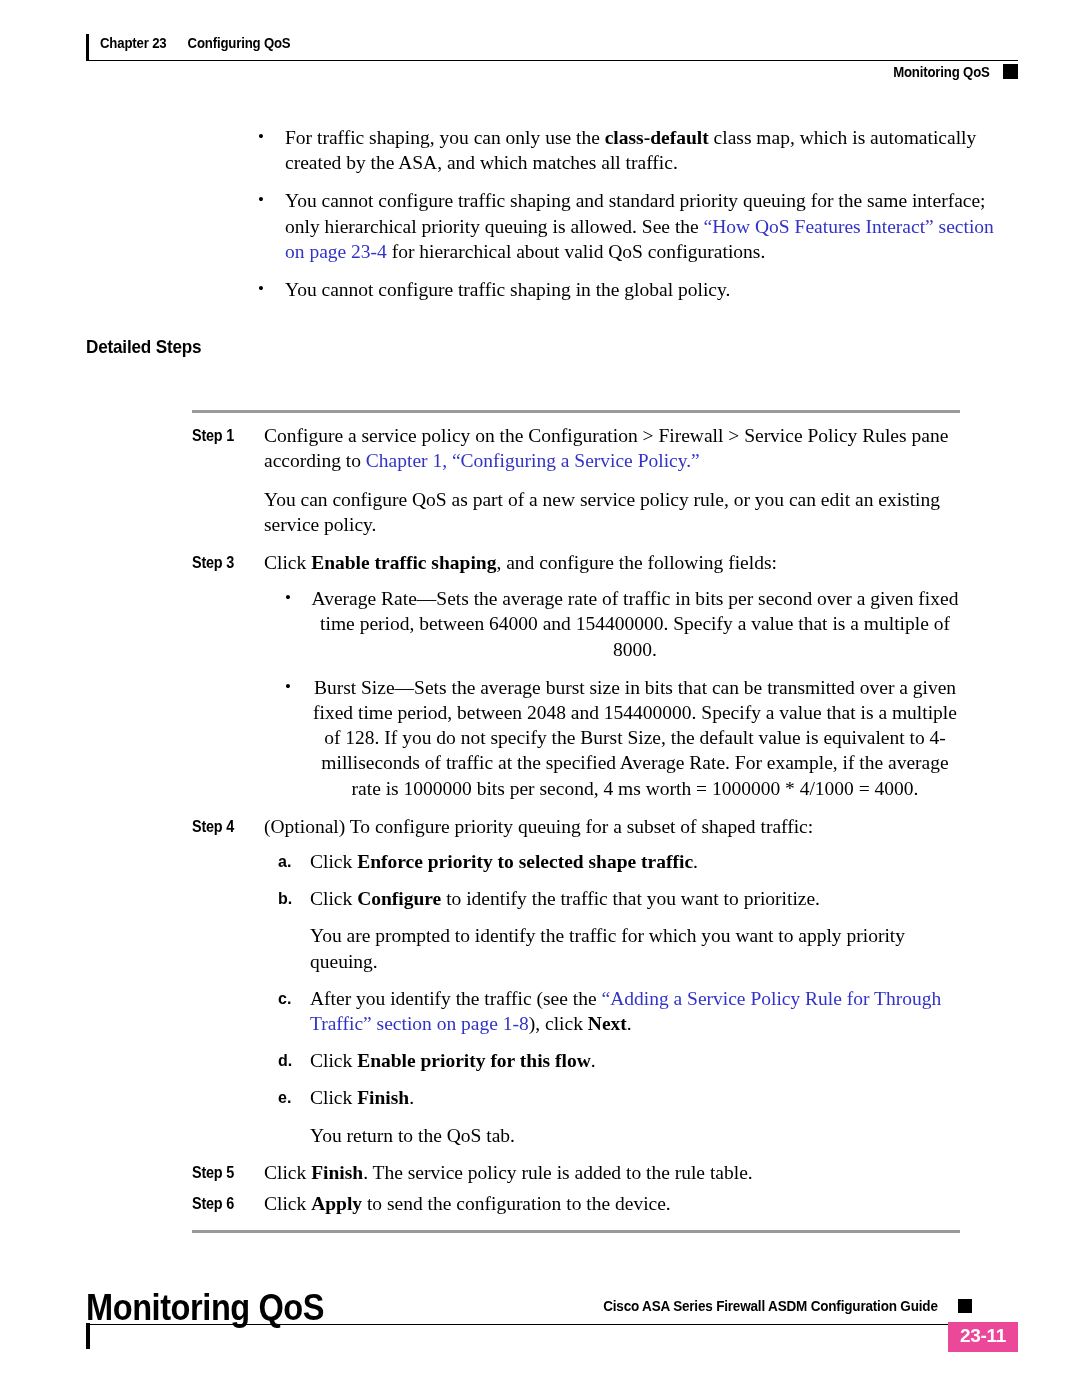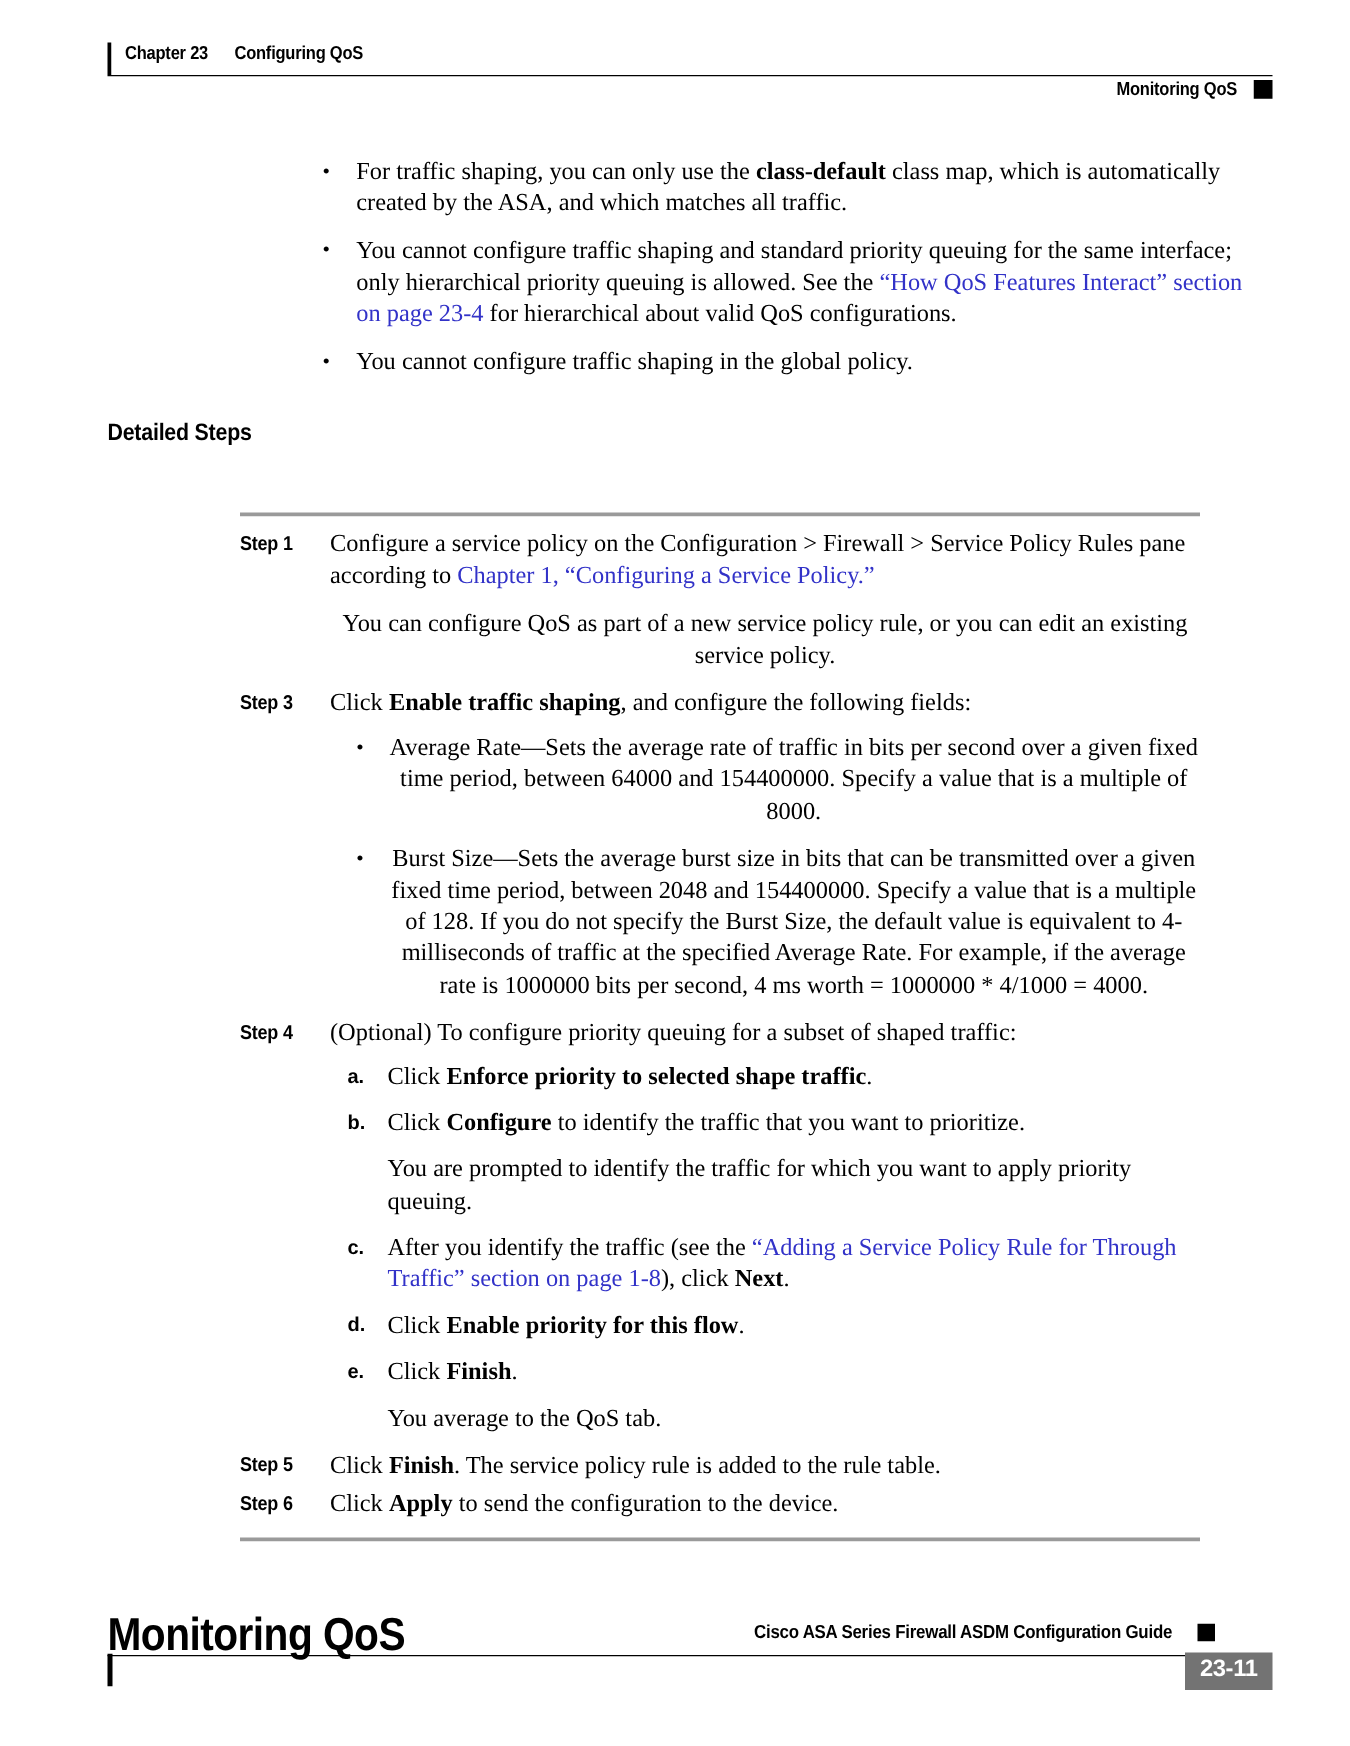--- a/index.html
+++ b/index.html
@@ -148,21 +148,20 @@
     flex: 1 1 auto;
     font-size: 19.5px;
     line-height: 25.2px;
   }
   .step-cont {
     margin-left: 72px;
     font-size: 19.5px;
     line-height: 25.2px;
     margin-top: 13px;
     margin-bottom: 13px;
-    text-align: center;
   }
 
   
   .sub-bullets {
     margin: 11px 0 11px 0;
     padding: 0;
     list-style: none;
   }
   .sub-bullets > li {
     position: relative;
@@ -270,21 +269,21 @@
     left: 0;
     top: 26px;
     width: 4px;
     height: 26px;
     background: #000;
   }
   .page-number {
     position: absolute;
     right: 0;
     top: 25px;
-    background: #737373;
+    background: #ec4899;
     color: #fff;
     font-family: "Liberation Sans", sans-serif;
     font-weight: bold;
     font-size: 19px;
     letter-spacing: -0.3px;
     padding: 3px 12px 5px 12px;
     line-height: 22px;
   }
 </style>
 </head>
@@ -352,21 +351,21 @@
             <div class="alpha-text"><span>After you identify the traffic (see the </span><span class="link">“Adding a Service Policy Rule for Through Traffic” section on page 1-8</span><span>), click </span><span class="bold">Next</span><span>.</span></div>
           </div>
           <div class="alpha-item">
             <div class="alpha-marker">d.</div>
             <div class="alpha-text"><span>Click </span><span class="bold">Enable priority for this flow</span><span>.</span></div>
           </div>
           <div class="alpha-item">
             <div class="alpha-marker">e.</div>
             <div class="alpha-text"><span>Click </span><span class="bold">Finish</span><span>.</span></div>
           </div>
-          <div class="alpha-cont">You average to the QoS tab.</div>
+          <div class="alpha-cont">You return to the QoS tab.</div>
         </div>
 
       <div class="step-row">
         <div class="step-label">Step 5</div>
         <div class="step-text" id="s5-text"><span>Click </span><span class="bold">Finish</span><span>. The service policy rule is added to the rule table.</span></div>
       </div>
 
       <div class="step-row">
         <div class="step-label">Step 6</div>
         <div class="step-text" id="s6-text"><span>Click </span><span class="bold">Apply</span><span> to send the configuration to the device.</span></div>

